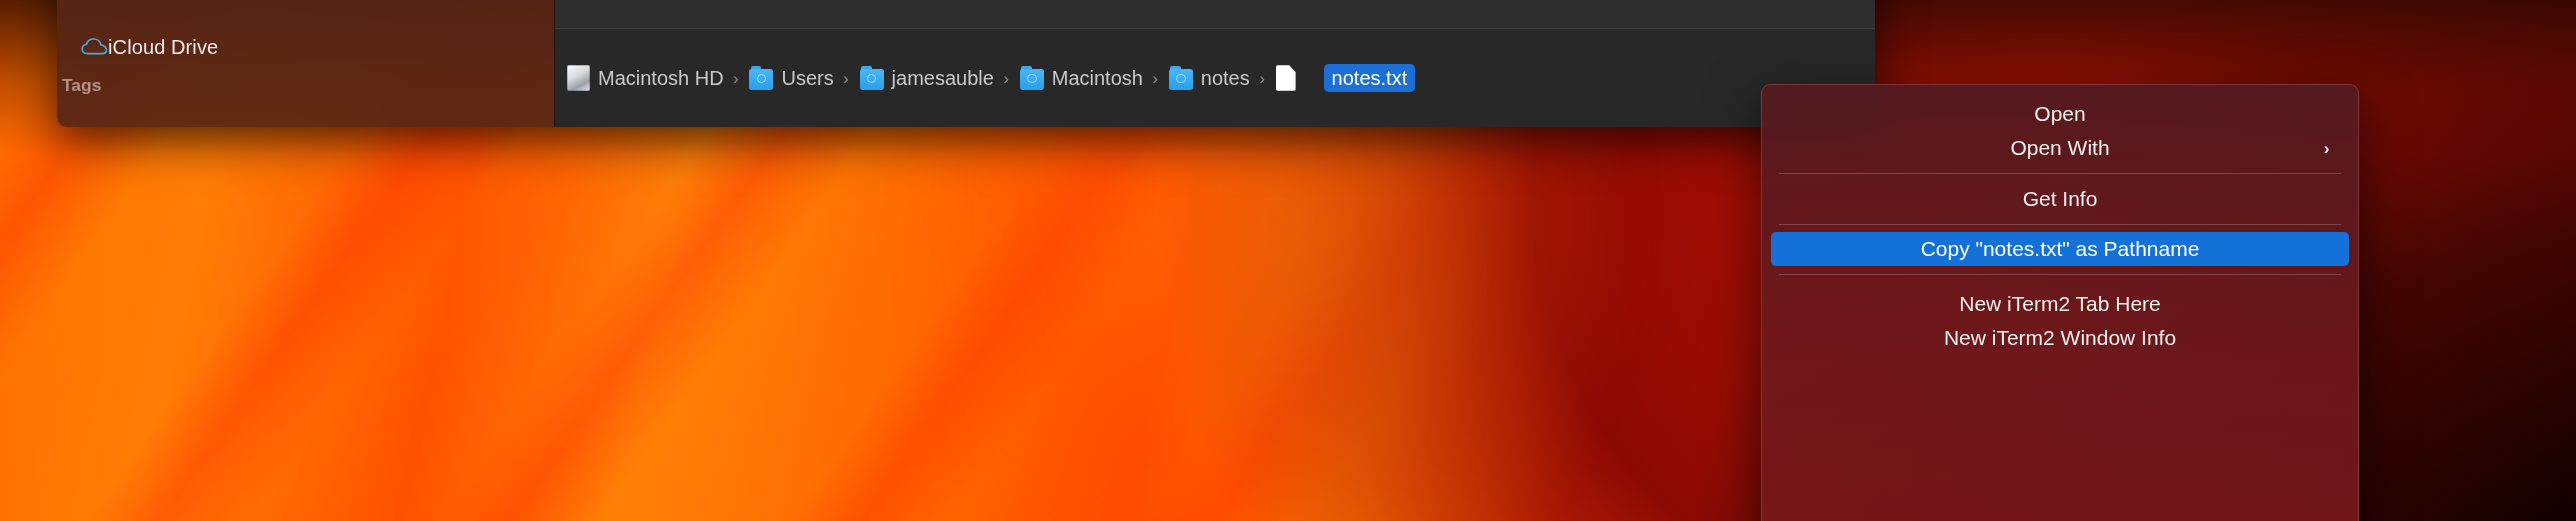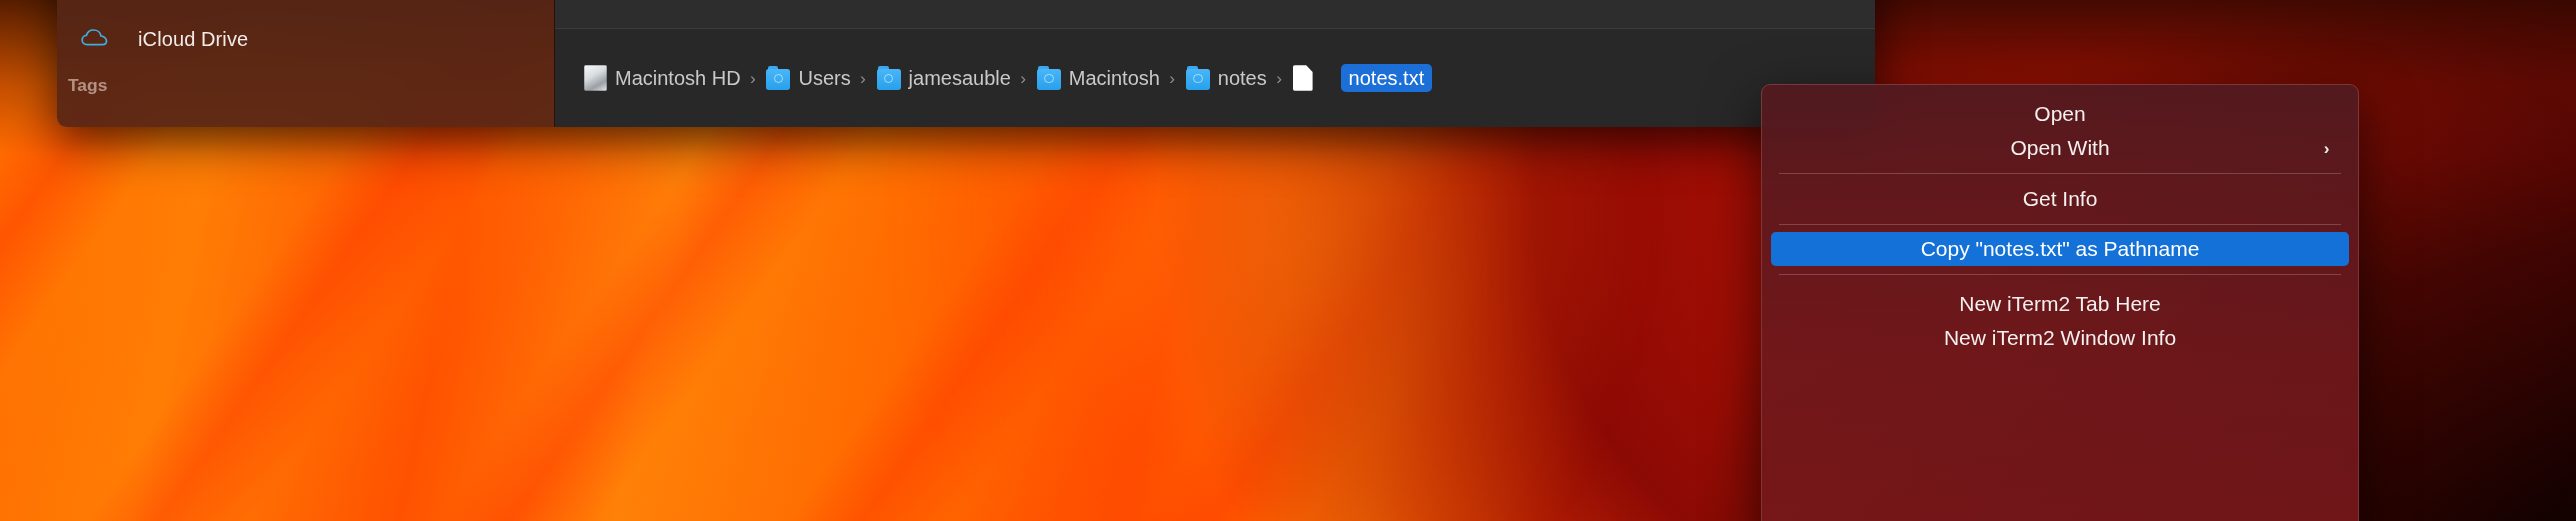--- a/index.html
+++ b/index.html
@@ -58,45 +58,45 @@
     border-radius:9.4px;
     overflow:hidden;
     box-shadow:0 14.8px 47px rgba(0,0,0,0.62);
   }
   #finder-sidebar{
     position:absolute; left:0; top:0; width:498px; height:100%;
     background:rgba(86,38,22,0.93);
     border-right:0.7px solid rgba(0,0,0,0.55);
   }
   .sidebar-row{
-    display:flex; align-items:flex-start; gap:30px;
+    display:flex; align-items:center; gap:0;
     height:38px; padding:0 17.4px; margin:0 6.7px;
     border-radius:5.4px;
   }
   .sb-label{ color:#f2ece9; font-size:20px; letter-spacing:0.1px; }
   .sb-section{
     color:rgba(233,212,204,0.62);
     font-size:17.4px; font-weight:700;
-    padding:0 11px; margin-top:9.4px;
+    padding:0 5px; margin-top:9.4px;
   }
   #finder-main{
     position:absolute; left:498px; top:0; right:0; height:100%;
     background:#262626;
   }
   #finder-filearea{
     position:absolute; left:0; right:0; top:0; height:196px;
     background:#2d2d2d;
     border-radius:8px 8px 0 0;
   }
   #pathbar{
     position:absolute; left:0; right:0; top:196px; height:99px;
     background:#282828;
     border-top:0.7px solid rgba(255,255,255,0.085);
     display:flex; align-items:center;
-    padding-left:29px;
+    padding-left:12px;
     overflow:hidden;
   }
   .crumb{ display:flex; align-items:center; gap:8px; flex:0 0 auto; }
   .crumb-label{ color:#c9c9c9; font-size:20px; white-space:nowrap; }
   .crumb-sep{
     color:#8e8e8e; font-size:17.4px;
     margin:0 10.7px 0 9.4px; flex:0 0 auto;
   }
   .crumb.selected .crumb-label{
     color:#ffffff;

